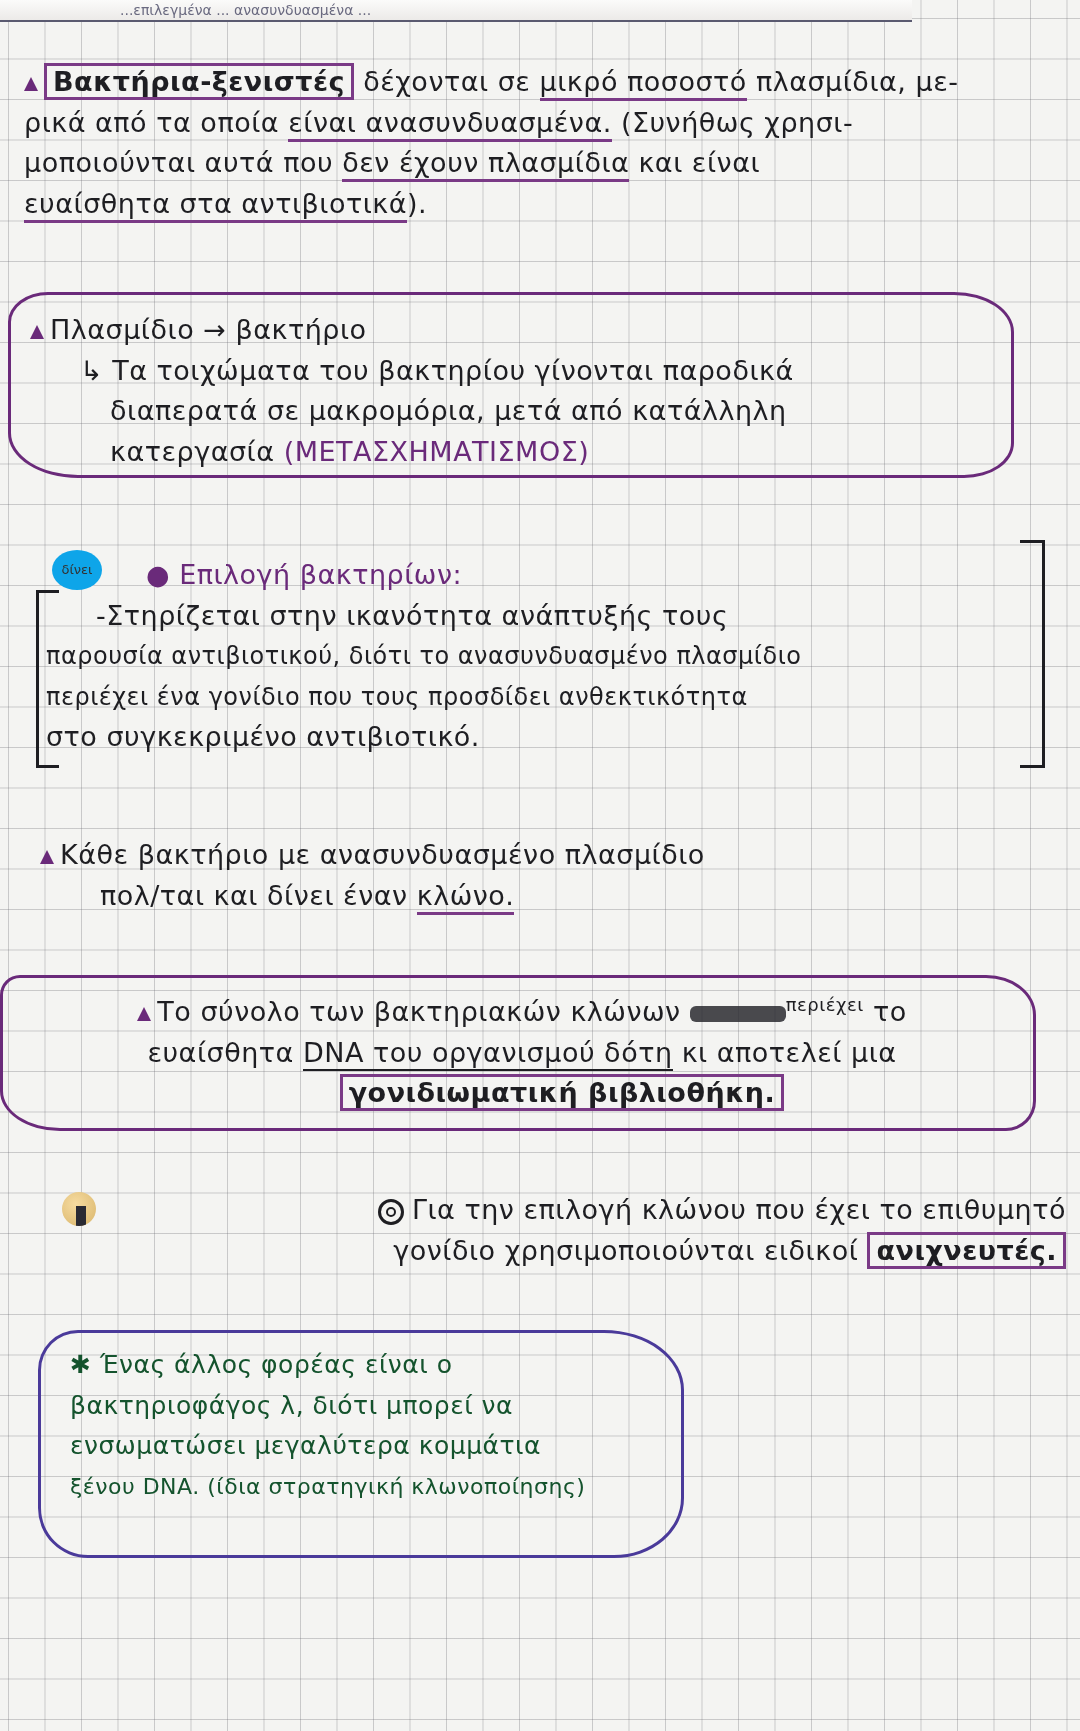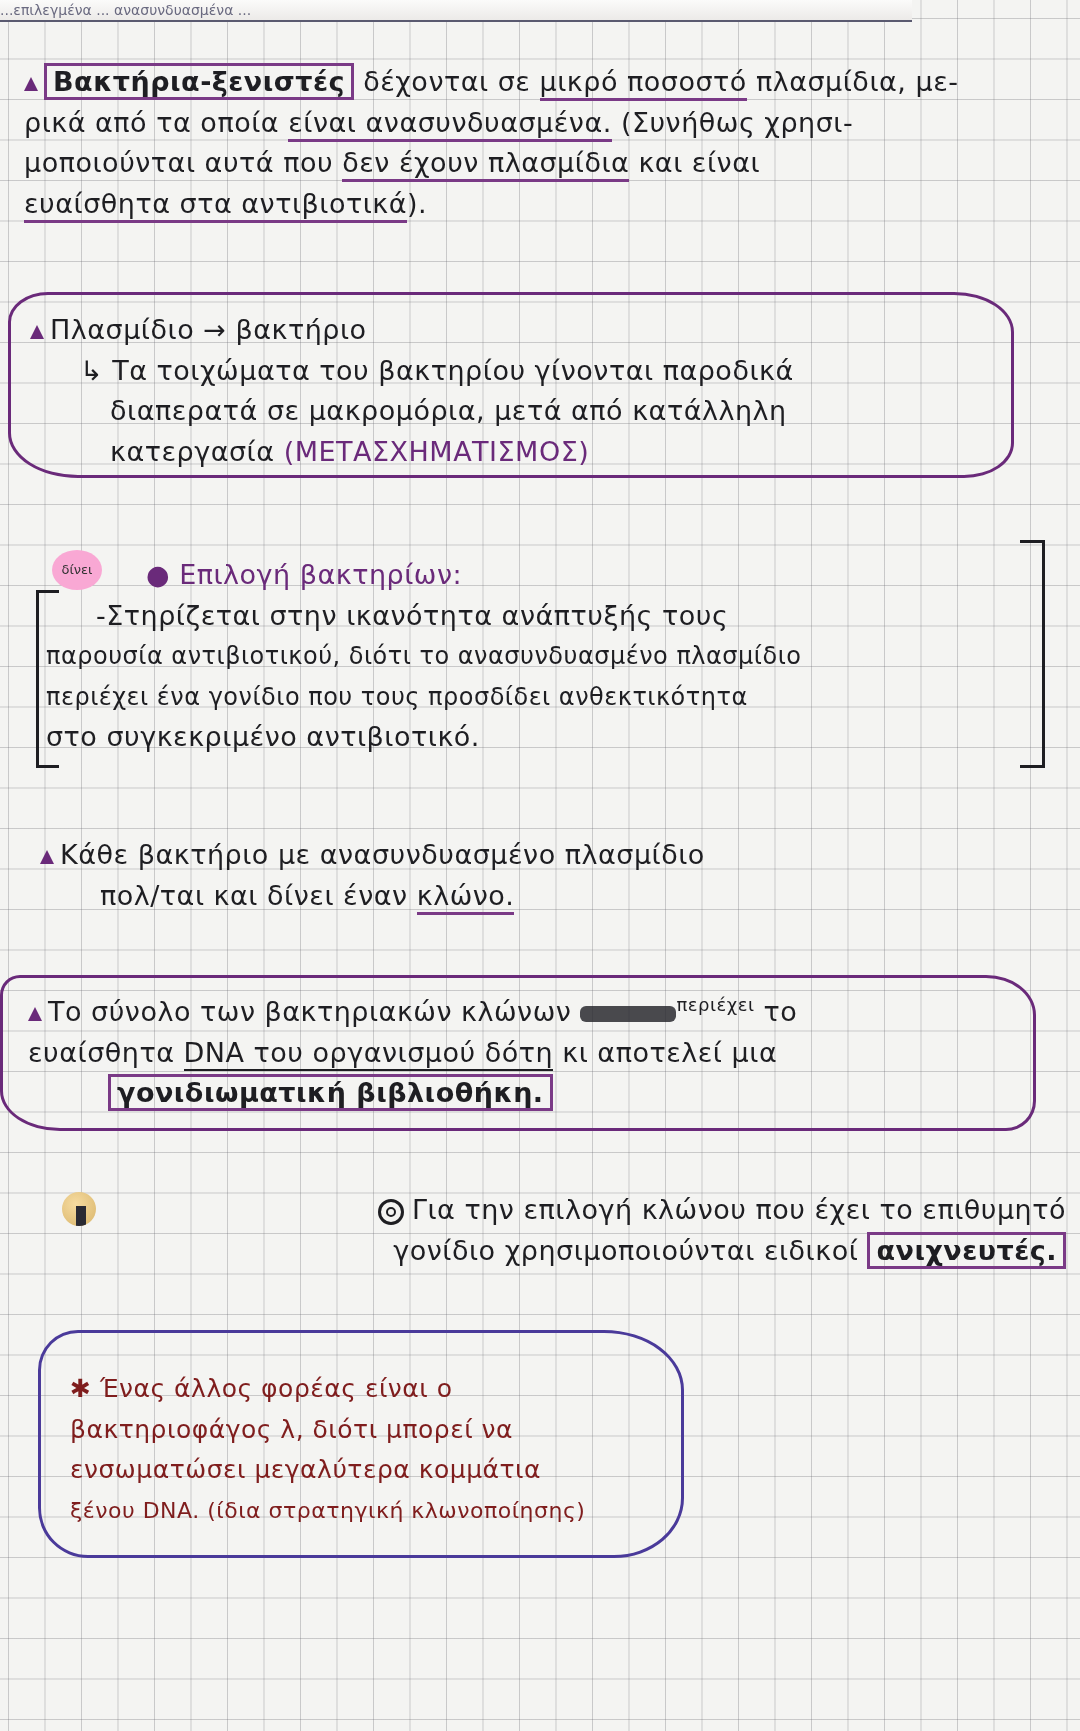--- a/index.html
+++ b/index.html
@@ -17,31 +17,31 @@
   .hand { font-family:"DejaVu Sans", sans-serif; font-size:27px; line-height:40.5px; letter-spacing:0.5px; }
   .purple { color:#6a2a7a; }
   .ul { border-bottom:3px solid #7a3a86; padding-bottom:1px; }
   .boxed { border:3px solid #7a3a86; padding:0 6px;font-weight:bold; }
   .abs { position:absolute; }
   .topstrip {
     position:absolute; left:0; top:0; width:912px; height:22px;
     background:linear-gradient(#fbfbfa,#eceae8);
     border-bottom:2px solid #5a5a70;
     font-size:14px; color:#6a6a80; overflow:hidden; white-space:nowrap;
-    box-sizing:border-box; line-height:20px;
+    padding-left:120px; box-sizing:border-box; line-height:20px;
   }
   .cloud {
     position:absolute; border:3px solid #6a2a7a; border-radius:40px 60px 50px 70px / 30px 40px 35px 45px;
   }
   .bullet-tri { display:inline-block; width:0; height:0; border-left:7px solid transparent; border-right:7px solid transparent; border-bottom:14px solid #6a2a7a; margin-right:6px; vertical-align:middle; }
   .bracket-l { position:absolute; border:3px solid #1e1e22; border-right:none; }
   .bracket-r { position:absolute; border:3px solid #1e1e22; border-left:none; }
   .sticker-bubble {
     position:absolute; left:52px; top:550px; width:50px; height:40px; border-radius:50%;
-    background:#f9a8d4; font-size:13px; line-height:40px; text-align:center; color:#333;
+    background:#0ea5e9; font-size:13px; line-height:40px; text-align:center; color:#333;
   }
   .sticker-coin {
     position:absolute; left:62px; top:1192px; width:34px; height:34px; border-radius:50%;
     background:radial-gradient(circle at 40% 35%, #f6dba0, #d9b56a); overflow:hidden;
   }
   .sticker-coin .bar { position:absolute; left:14px; top:14px; width:10px; height:20px; background:#2a2a33; }
   .spiral { display:inline-block; width:26px; height:26px; border-radius:50%; border:3px solid #1e1e22; box-sizing:border-box; position:relative; vertical-align:middle; margin-right:8px; }
   .spiral::after { content:""; position:absolute; left:5px; top:5px; width:10px; height:10px; border-radius:50%; border:2px solid #1e1e22; box-sizing:border-box; }
   .scribble { display:inline-block; background:#2a2a30; width:96px; height:16px; border-radius:6px; vertical-align:middle; opacity:0.85; }
 </style>
@@ -90,33 +90,33 @@
   <div style="font-size:24px"><span>περιέχει ένα γονίδιο που τους προσδίδει ανθεκτικότητα</span></div>
   <div><span>στο συγκεκριμένο αντιβιοτικό.</span></div>
 </div>
 
 <div class="abs hand" style="left:40px; top:835px; width:1000px;">
   <div><span class="bullet-tri"></span><span>Κάθε βακτήριο με ανασυνδυασμένο πλασμίδιο</span></div>
   <div style="padding-left:60px"><span>πολ/ται και δίνει έναν</span> <span class="ul">κλώνο.</span></div>
 </div>
 
 <div class="cloud" style="left:0px; top:975px; width:1030px; height:150px; border-radius:20px 50px 30px 60px / 20px 40px 30px 40px;"></div>
-<div class="abs hand" style="left:28px; top:985px; width:1020px;">
+<div class="abs hand" style="left:12px; top:985px; width:1020px;text-align:center;">
   <div><span class="bullet-tri"></span><span>Το σύνολο των βακτηριακών κλώνων</span> <span class="scribble"></span><sup style="font-size:18px">περιέχει</sup> <span>το</span></div>
   <div><span>ευαίσθητα</span> <span class="ul" style="border-color:#1e1e22;border-bottom-width:2px">DNA του οργανισμού δότη</span> <span>κι αποτελεί μια</span></div>
   <div style="padding-left:80px"><span class="boxed">γονιδιωματική βιβλιοθήκη.</span></div>
 </div>
 
 <div class="sticker-coin">
     <div class="bar"></div>
   </div>
 <div class="abs hand" style="left:46px; top:1190px; width:1020px;text-align:right;">
   <div style="padding-left:60px"><span class="spiral"></span><span>Για την επιλογή κλώνου που έχει το επιθυμητό</span></div>
   <div><span>γονίδιο χρησιμοποιούνται ειδικοί</span> <span class="boxed">ανιχνευτές.</span></div>
 </div>
 
 <div class="cloud" style="left:38px; top:1330px; width:640px; height:222px; border-color:#4a3a9a; border-radius:40px 80px 70px 50px / 40px 60px 60px 50px;"></div>
-<div class="abs hand" style="left:70px; top:1345px; width:610px; color:#7f1d1d; font-size:25px;margin-top:24px;">
+<div class="abs hand" style="left:70px; top:1345px; width:610px; color:#14532d; font-size:25px;">
   <div><span>✱ </span><span>Ένας άλλος φορέας είναι ο</span></div>
   <div><span>βακτηριοφάγος λ, διότι μπορεί να</span></div>
   <div><span>ενσωματώσει μεγαλύτερα κομμάτια</span></div>
   <div style="font-size:22px"><span>ξένου DNA. (ίδια στρατηγική κλωνοποίησης)</span></div>
 </div>
 
 </body></html>

